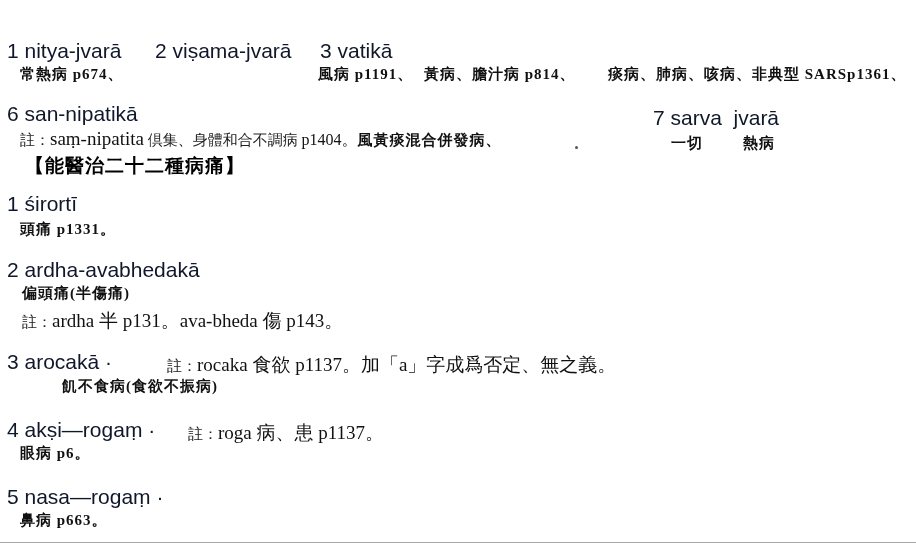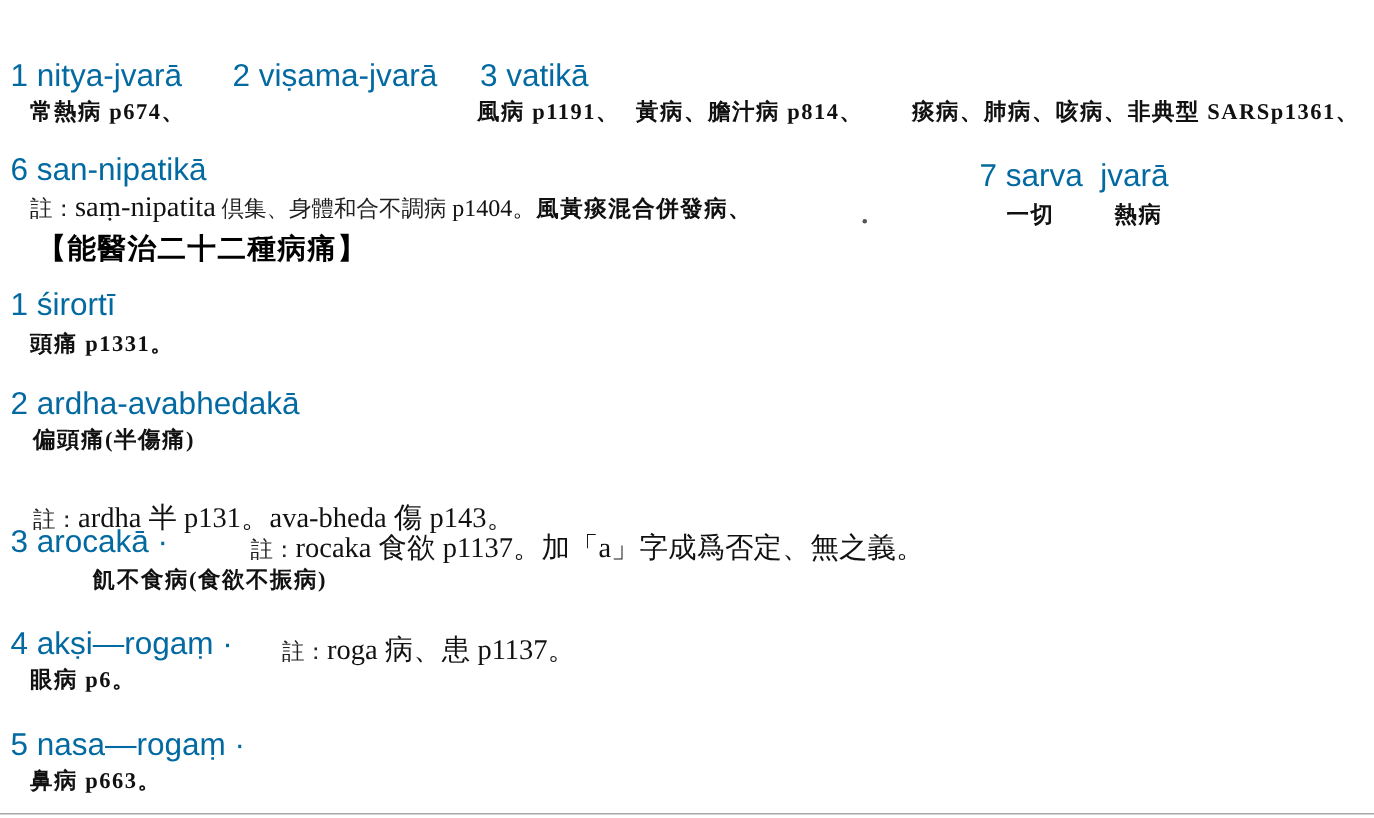--- a/index.html
+++ b/index.html
@@ -10,21 +10,21 @@
     background: #ffffff;
     color: #000000;
     overflow: hidden;
   }
   .abs { position: absolute; white-space: nowrap; }
   
   .term {
     font-family: "Liberation Sans", sans-serif;
     font-size: 21px;
     font-weight: 400;
-    color: #0369a1;
+    color: #0f172a;
     white-space: pre;
   }
   
   .cjk-bold {
     font-family: "Liberation Serif", serif;
     font-size: 15px;
     font-weight: bold;
     color: #111;
     letter-spacing: 1px;
     white-space: pre;
@@ -95,21 +95,21 @@
 
   <div class="stray-dot" style="left:575px; top:146px;"></div>
 
   <div class="abs hdr" style="left:25px; top:153px;">【能醫治二十二種病痛】</div>
 
   <div class="abs term" style="left:7px; top:192px;">1 śirortī</div>
   <div class="abs cjk-bold" style="left:20px; top:220px;">頭痛 p1331。</div>
 
   <div class="abs term" style="left:7px; top:258px;">2 ardha-avabhedakā</div>
   <div class="abs cjk-bold" style="left:22px; top:284px;">偏頭痛(半傷痛)</div>
-  <div class="abs note-line" style="left:22px; top:308px;margin-top:24px;">
+  <div class="abs note-line" style="left:22px; top:308px;">
     <span class="cjk-light">註：</span><span class="lat-serif">ardha 半 p131。ava-bheda 傷 p143。</span>
   </div>
 
   <div class="abs term" style="left:7px; top:350px;">3 arocakā ·</div>
   <div class="abs note-line" style="left:167px; top:352px;">
     <span class="cjk-light">註：</span><span class="lat-serif">rocaka 食欲 p1137。加「a」字成爲否定、無之義。</span>
   </div>
   <div class="abs cjk-bold" style="left:22px; top:377px;padding-left:40px;">飢不食病(食欲不振病)</div>
 
   <div class="abs term" style="left:7px; top:418px;">4 akṣi—rogaṃ ·</div>

